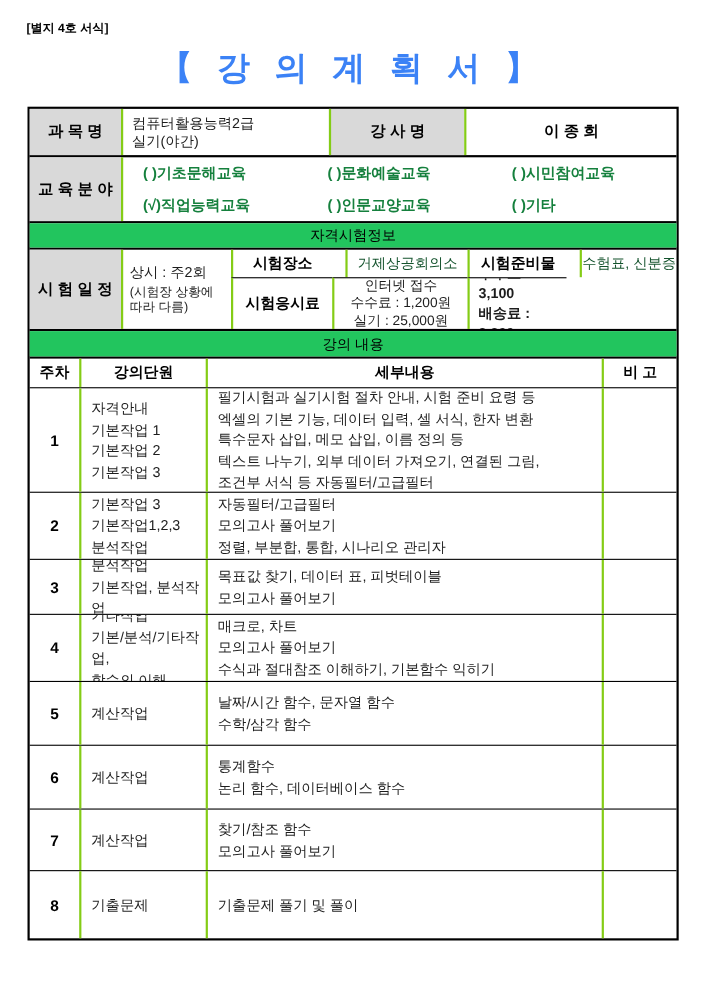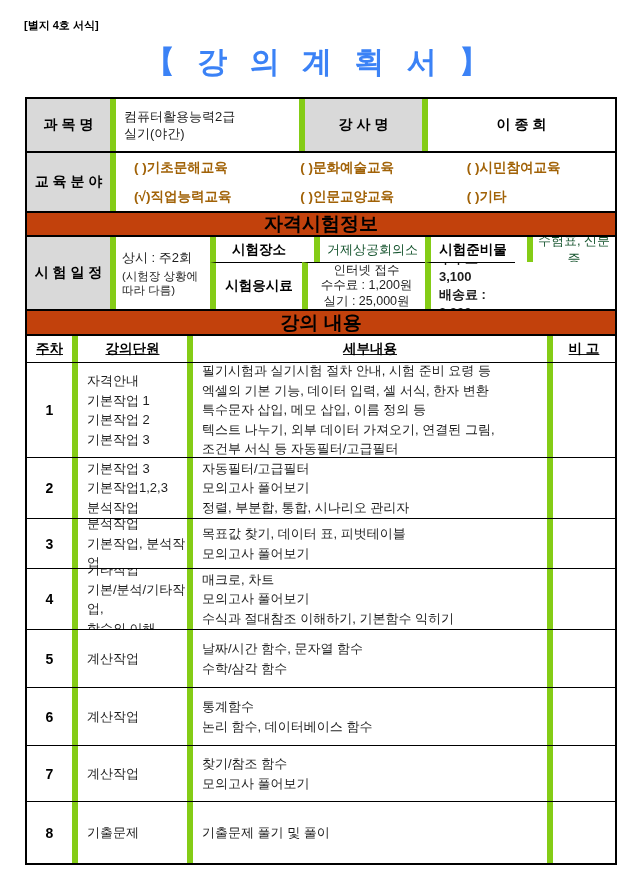--- a/index.html
+++ b/index.html
@@ -12,53 +12,53 @@
   .form-note { position:absolute; left:24px; top:18px; font-size:11px; font-weight:bold; color:#000; }
   .doc-title { position:absolute; left:0; top:42px; width:100%; text-align:center;
     font-size:30px; font-weight:bold; letter-spacing:7px; color:#3b82f6; }
 
   .doc-table { position:absolute; left:25px; top:97px; width:592px; border:2px solid #000; background:#fff; }
 
   .row { display:grid; border-top:2px solid #000; }
   .row:first-child { border-top:none; }
 
   .cell { display:flex; flex-direction:column; justify-content:center; overflow:hidden; }
-  .bl { border-left:6px solid #84cc16; }
+  .bl { border-left:2px solid #84cc16; }
   .shade { background:#d9d9d9; }
   .lbl { font-weight:bold; text-align:center; font-size:14px; color:#000; align-items:center; }
   .ctr { align-items:center; text-align:center; }
 
   
-  .rowA { grid-template-columns:83px 189px 123px 1fr; height:52px; }
+  .rowA { grid-template-columns:83px 189px 123px 1fr; height:42px; }
   .subject-value { padding-left:8px; font-size:13px; line-height:17px; color:#1d1d1d; }
 
   
   .rowB { grid-template-columns:83px 1fr; height:60px; }
   .field-grid { display:grid; grid-template-columns:repeat(3,1fr); grid-template-rows:1fr 1fr;
     align-items:center; height:100%; }
-  .field-opt { padding-left:18px; font-size:13.5px; font-weight:bold; color:#a16207; }
+  .field-opt { padding-left:18px; font-size:13.5px; font-weight:bold; color:#15803d; }
 
   
   .band { height:22px; display:flex; align-items:center; justify-content:center;
-    font-size:19px; font-weight:bold; background:#c2410c; color:#000; }
+    font-size:13px; font-weight:normal; background:#22c55e; color:#000; }
   .band2 { height:23px; }
 
   
   .rowD { grid-template-columns:83px 100px 92px 123px 90px 1fr; grid-template-rows:25px 1fr; height:74px; }
   .span2 { grid-row:1 / 3; }
   .subrow2 { border-top:1px solid #000; }
   .schedule-value { padding:3px 5px 3px 6px; font-size:13px; line-height:16px; color:#1d1d1d; }
   .schedule-note { font-size:11.5px; line-height:14px; color:#1d1d1d; margin-top:3px; }
   .sublbl { font-size:13.5px; }
   .small-val { font-size:13px; color:#14532d;margin-left:12px; }
   .fee-lines { font-size:12.5px; line-height:15.5px; color:#1d1d1d; }
   .cert-lines { padding-left:8px; font-size:13px; line-height:18px; color:#1d1d1d;font-weight:bold; }
 
   
-  .rowH { grid-template-columns:45px 115px 360px 1fr; height:28px;text-decoration:underline; }
+  .rowH { grid-template-columns:45px 115px 360px 1fr; height:28px; }
   .week-row { grid-template-columns:45px 115px 360px 1fr; border-top:1.5px solid #000; display:grid; }
   #week-rows .week-row:nth-child(1){ height:95px; }
   #week-rows .week-row:nth-child(2){ height:61px; }
   #week-rows .week-row:nth-child(3){ height:50px; }
   #week-rows .week-row:nth-child(4){ height:61px; }
   #week-rows .week-row:nth-child(5){ height:58px; }
   #week-rows .week-row:nth-child(6){ height:58px; }
   #week-rows .week-row:nth-child(7){ height:56px; }
   #week-rows .week-row:nth-child(8){ height:62px; }
   .week-num { font-weight:bold; font-size:14px; color:#000; }

